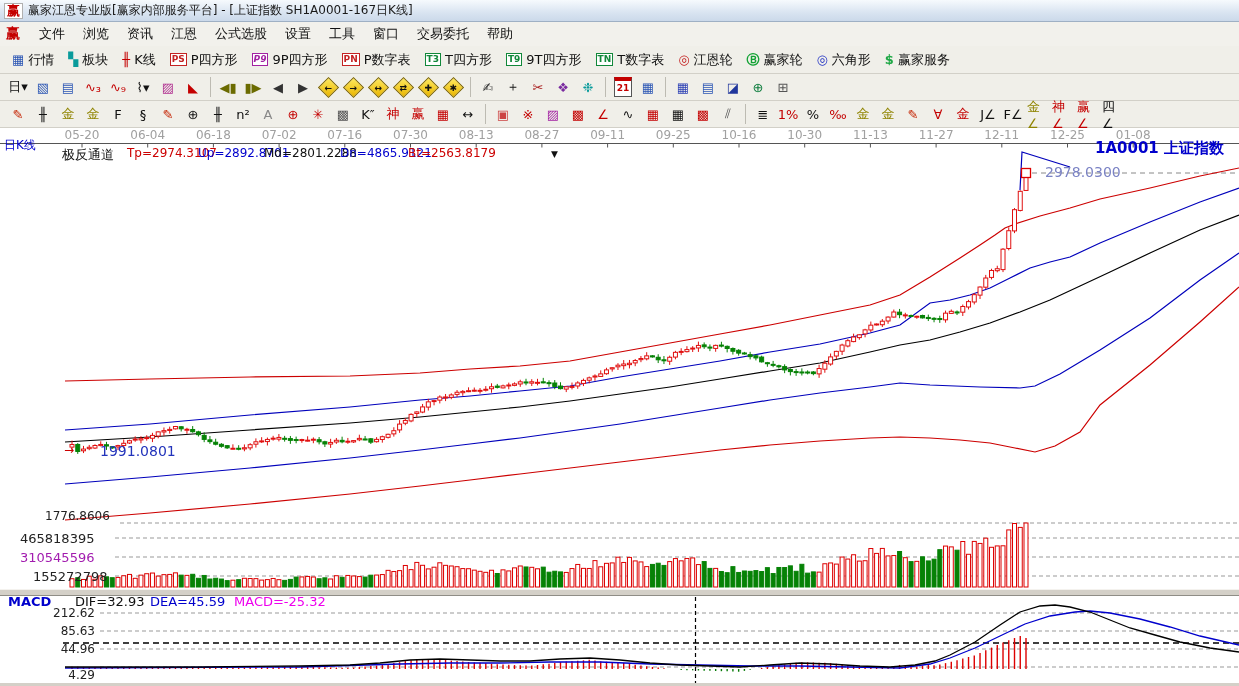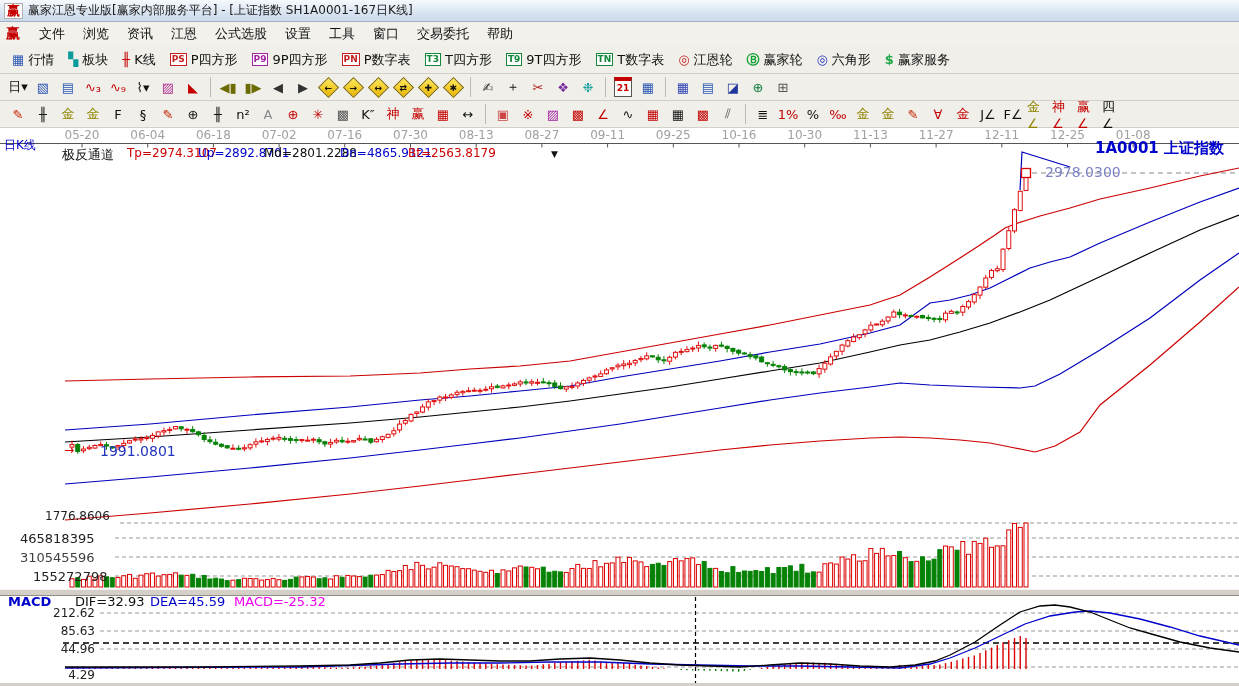--- a/index.html
+++ b/index.html
@@ -77,21 +77,21 @@
       </span>
       <span class="feature-btn">
         <span class="feature-ico" style="color: rgb(196, 0, 0);">╫</span>
         <span>K线</span>
       </span>
       <span class="feature-btn">
         <span class="feature-ico box" style="color: rgb(196, 34, 34);">PS</span>
         <span>P四方形</span>
       </span>
       <span class="feature-btn">
-        <span class="feature-ico box" style="color: rgb(162, 34, 162);">P9</span>
+        <span class="feature-ico box" style="color: rgb(162, 34, 162); font-style: italic;">P9</span>
         <span>9P四方形</span>
       </span>
       <span class="feature-btn">
         <span class="feature-ico box" style="color: rgb(196, 34, 34);">PN</span>
         <span>P数字表</span>
       </span>
       <span class="feature-btn">
         <span class="feature-ico box" style="color: rgb(17, 136, 58);">T3</span>
         <span>T四方形</span>
       </span>
@@ -962,21 +962,21 @@
   <span class="lbl" style="left:264px;top:146px;color:#111;font-size:12px;">Md=2801.2288</span>
   <span class="lbl" style="left:340px;top:146px;color:#0000cc;font-size:12px;">Dn=4865.9121</span>
   <span class="lbl" style="left:408px;top:146px;color:#cc0000;font-size:12px;">Bt=2563.8179</span>
   <span class="lbl" style="left:551px;top:149px;color:#111;font-size:9px;">▼</span>
   <span class="lbl" style="left:1095px;top:139px;color:#0000cc;font-size:15px;font-weight:bold;">1A0001  上证指数</span>
   <span class="lbl" style="left:1045px;top:164px;color:#7a82c4;font-size:14px;">2978.0300</span>
   <span class="lbl" style="left:64px;top:443px;color:#cc0000;font-size:12px;">→</span>
   <span class="lbl" style="left:100px;top:443px;color:#2233bb;font-size:14px;">1991.0801</span>
   <span class="lbl" style="left:45px;top:509px;color:#222;font-size:12px;">1776.8606</span>
   <span class="lbl" style="left:20px;top:531px;color:#222;font-size:13px;">465818395</span>
-  <span class="lbl" style="left:20px;top:550px;color:#404040;font-size:13px;">310545596</span>
+  <span class="lbl" style="left:20px;top:550px;color:#a21caf;font-size:13px;">310545596</span>
   <span class="lbl" style="left:33px;top:569px;color:#222;font-size:13px;">155272798</span>
 
   <div class="sep-bar" style="top:589px;"></div>
 
   <span class="lbl" style="left:8px;top:594px;color:#0000cc;font-size:13px;font-weight:bold;text-align:right;">MACD</span>
   <span class="lbl" style="left:75px;top:594px;color:#111;font-size:13px;">DIF=32.93</span>
   <span class="lbl" style="left:150px;top:594px;color:#0000cc;font-size:13px;">DEA=45.59</span>
   <span class="lbl" style="left:234px;top:594px;color:#ee00ee;font-size:13px;text-align:center;">MACD=-25.32</span>
   <span class="lbl" style="left:30px;top:606px;width:65px;text-align:right;color:#222;font-size:12px;">212.62</span>
   <span class="lbl" style="left:30px;top:624px;width:65px;text-align:right;color:#222;font-size:12px;">85.63</span>

